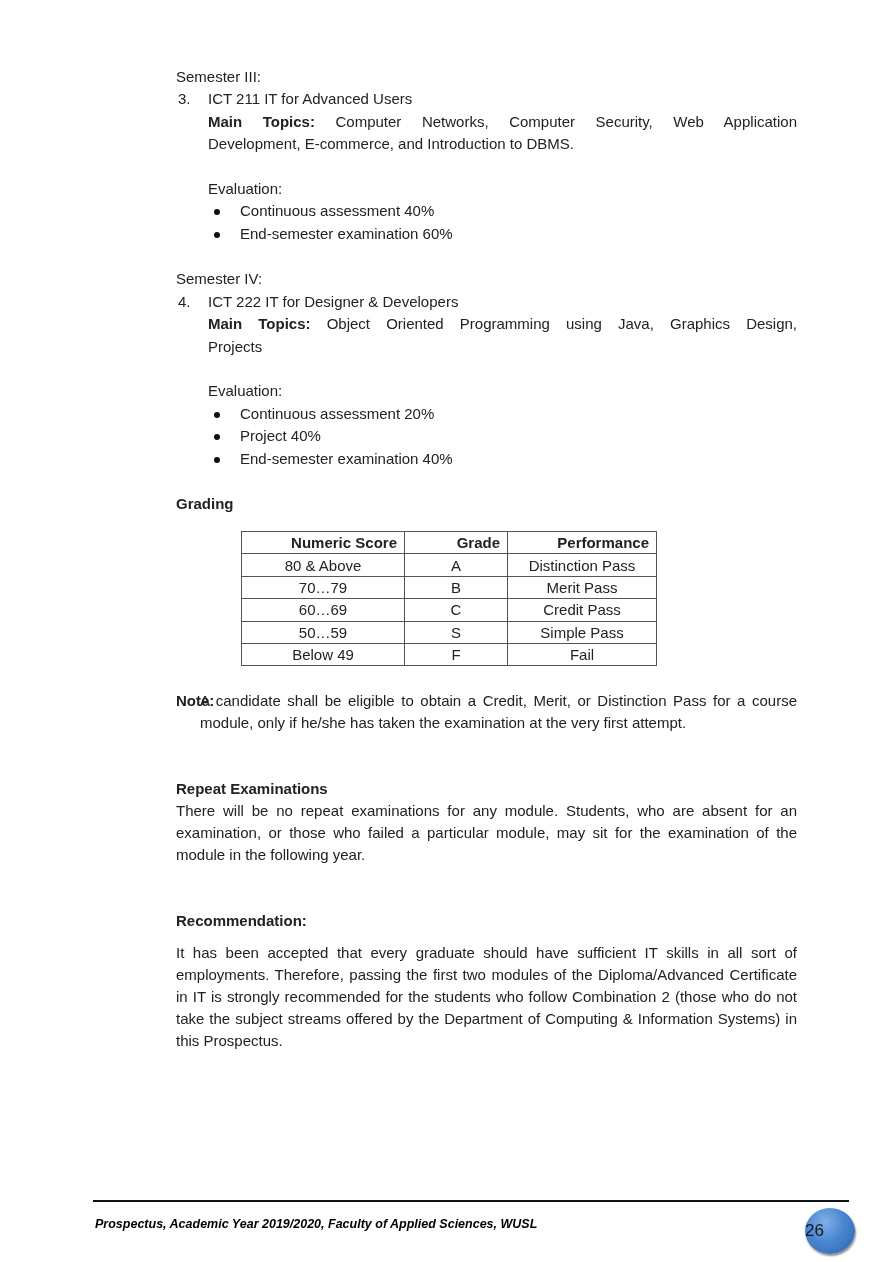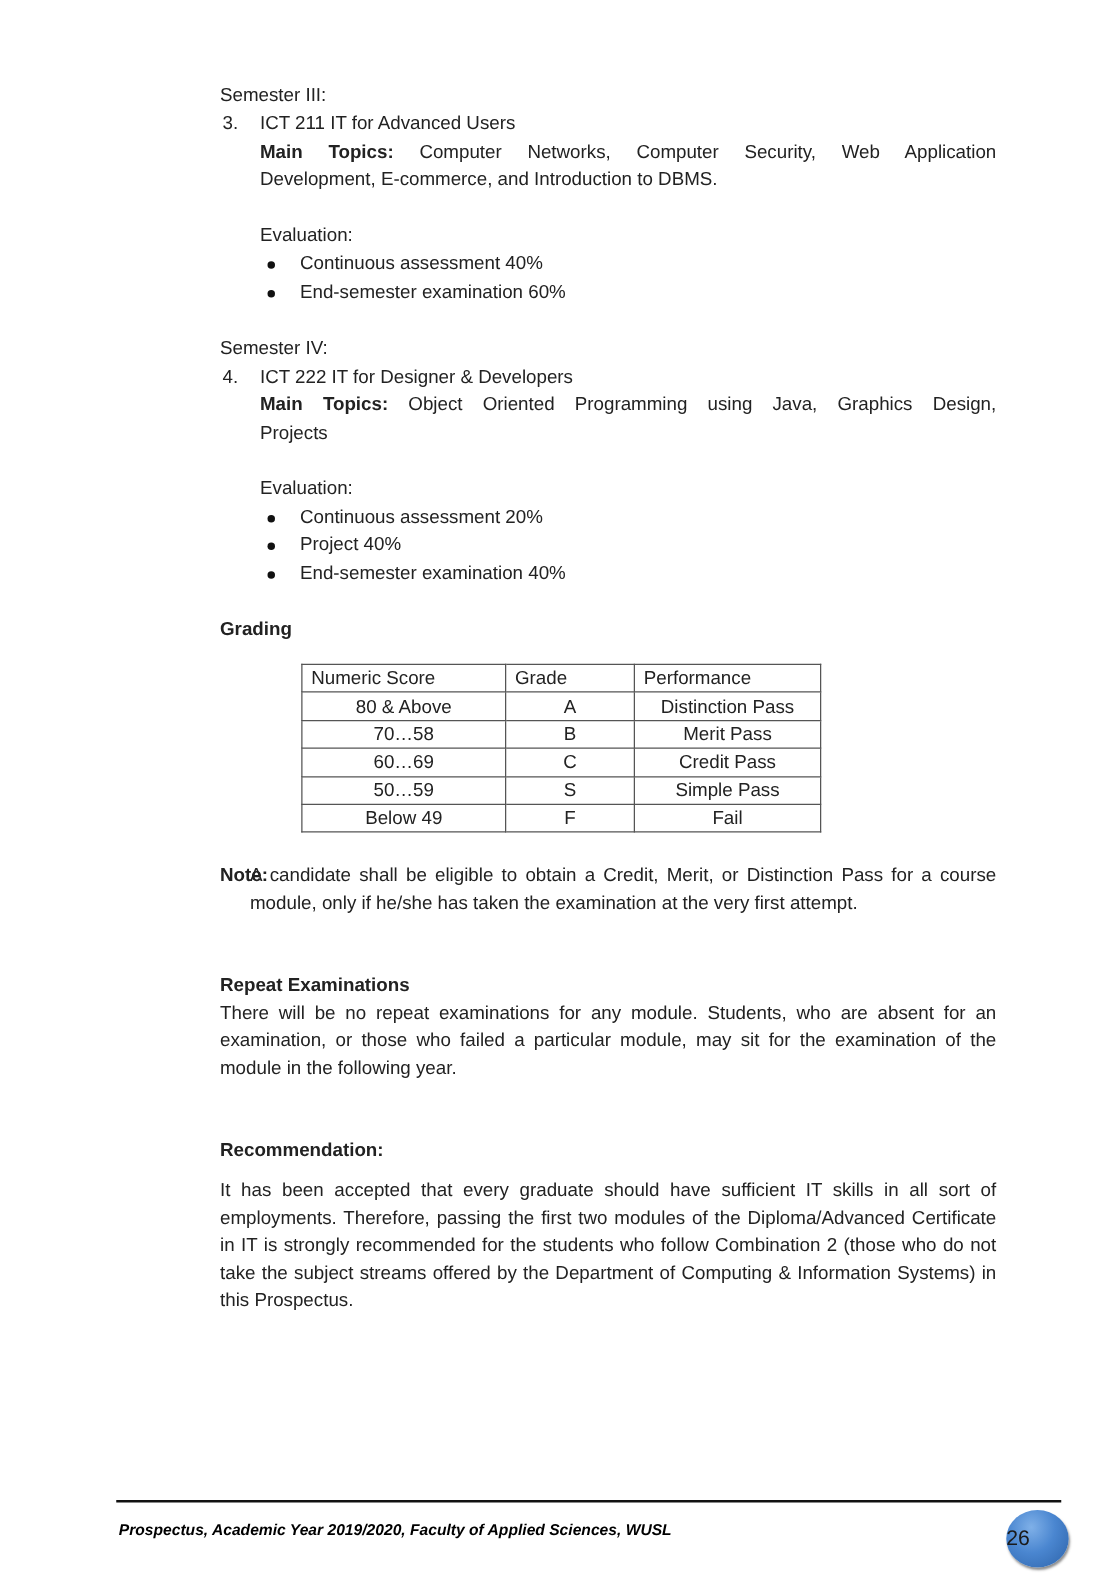--- a/index.html
+++ b/index.html
@@ -13,21 +13,21 @@
     .just { text-align:justify; text-align-last:justify; white-space:normal; }
     .justp { text-align:justify; }
     .bold { font-weight:bold; }
     .blank { height:22.4px; }
     ul.bullets { list-style:none; margin:0; padding:0 0 0 32px; }
     ul.bullets li { height:22.8px; position:relative; padding-left:32px; }
     ul.bullets li .dot { position:absolute; left:6px; top:9px; width:6px; height:6px; border-radius:50%; background:#111; }
     .section-head { font-weight:bold; }
     table.grading { position:absolute; left:241px; top:531px; border-collapse:collapse; font-size:15px; }
     table.grading th, table.grading td { border:1px solid #555; height:21.4px; padding:0 7px; line-height:21px;text-align:center; }
-    table.grading th { font-weight:normal; text-align:left; }
+    table.grading th { font-weight:bold; text-align:right; }
     table.grading td.c { text-align:center; }
     .col1 { width:148px; } .col2 { width:88px; } .col3 { width:134px; }
     .note-wrap { position:absolute; left:176px; top:690px; width:621px; font-size:15px; line-height:22px; }
     .note-label { position:absolute; left:0; top:0; font-weight:bold;text-align:right; }
     .note-text { margin-left:24px; text-align:justify; }
     .repeat { position:absolute; left:176px; top:778px; width:621px; font-size:15px; line-height:22px; }
     .recommend { position:absolute; left:176px; top:910px; width:621px; font-size:15px; line-height:22px; }
     .recommend p { margin:10px 0 0 0; text-align:justify; }
     .footer-rule { position:absolute; left:93px; top:1200px; width:756px; height:2px; background:#111; }
     .footer-text { position:absolute; left:95px; top:1217px; font-size:12.5px; font-style:italic; font-weight:bold; color:#000000; }
@@ -88,21 +88,21 @@
         <th class="col3">Performance</th>
       </tr>
     </thead>
     <tbody>
       <tr>
         <td>80 &amp; Above</td>
         <td class="c">A</td>
         <td>Distinction Pass</td>
       </tr>
       <tr>
-        <td>70…58</td>
+        <td>70…79</td>
         <td class="c">B</td>
         <td>Merit Pass</td>
       </tr>
       <tr>
         <td>60…69</td>
         <td class="c">C</td>
         <td>Credit Pass</td>
       </tr>
       <tr>
         <td>50…59</td>

